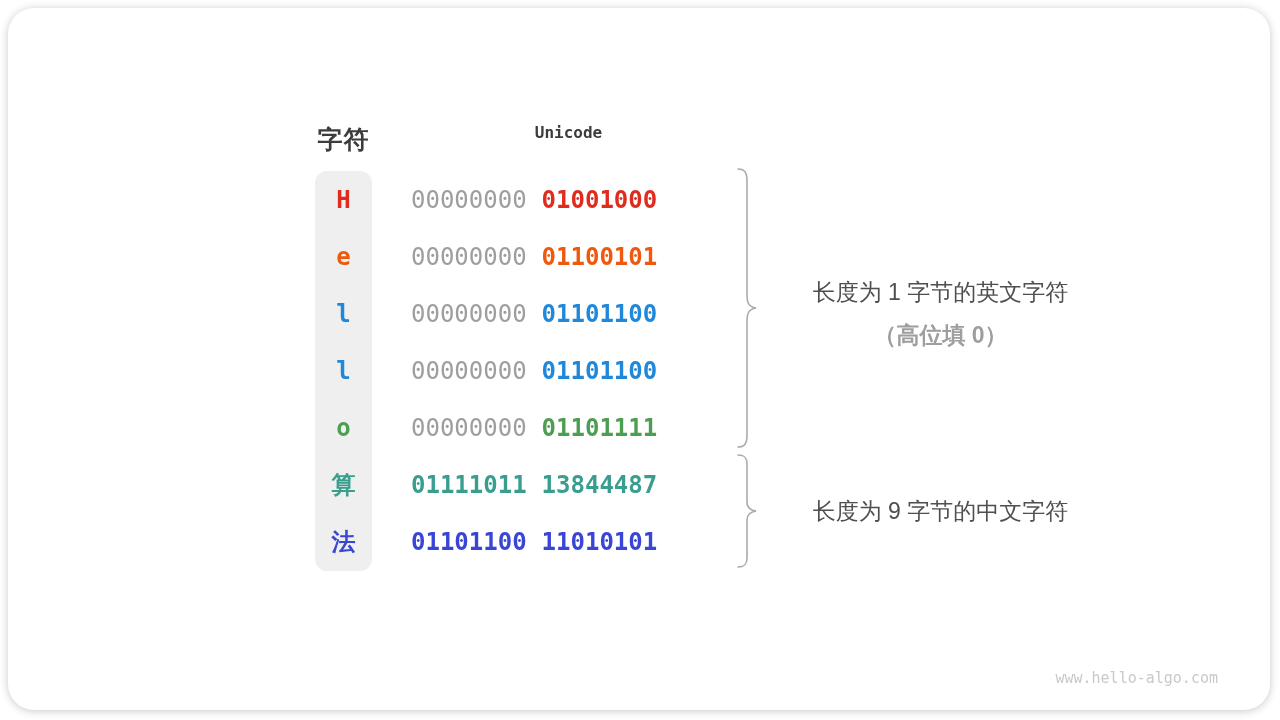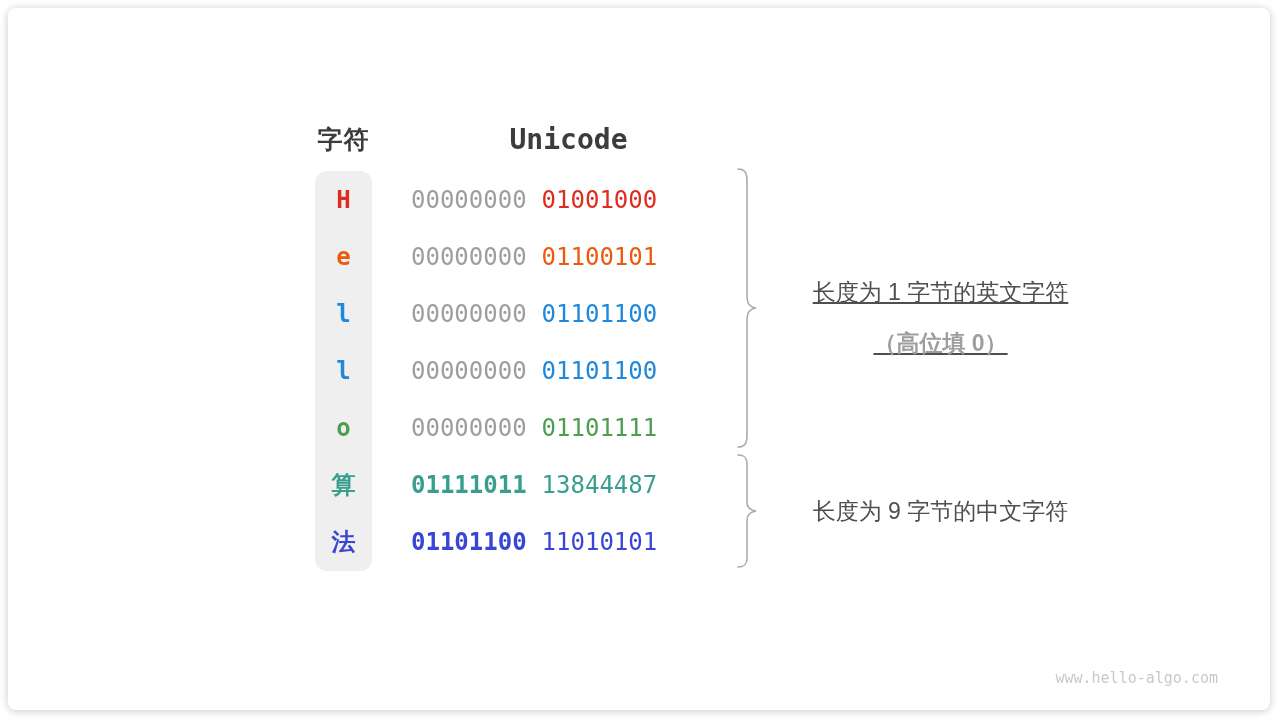--- a/index.html
+++ b/index.html
@@ -9,37 +9,37 @@
     height: 720px;
     background: #ffffff;
     font-family: "Liberation Sans", sans-serif;
     overflow: hidden;
   }
   .card {
     position: absolute;
     left: 8px; top: 8px;
     width: 1262px; height: 702px;
     background: #ffffff;
-    border-radius: 8px;
+    border-radius: 26px;
     box-shadow: 0 1px 9px rgba(0,0,0,0.22);
   }
   .col-header-char {
     position: absolute;
     left: 307px; top: 115px; width: 57px;
     text-align: center;
     font-size: 25px; font-weight: bold;
     color: #3c3c3c;
     letter-spacing: 1px;
   }
   .col-header-unicode {
     position: absolute;
     left: 428px; top: 115px; width: 265px;
     text-align: center;
     font-family: "DejaVu Sans Mono", monospace;
-    font-size: 28px; font-weight: bold;
+    font-size: 16px; font-weight: bold;
     color: #3c3c3c;
   }
   .char-column-bg {
     position: absolute;
     left: 307px; top: 163px;
     width: 57px; height: 400px;
     background: #efefef;
     border-radius: 12px;
   }
   .rows {
@@ -54,40 +54,40 @@
   .char {
     width: 57px;
     text-align: center;
     font-family: "DejaVu Sans Mono", "Liberation Sans", sans-serif;
     font-size: 24px;
     font-weight: bold;
   }
   .byte {
     font-family: "DejaVu Sans Mono", monospace;
     font-size: 24px;
-    font-weight: normal;
+    font-weight: bold;
     white-space: pre;
   }
   .b1 { margin-left: 39px; font-weight: 400; }
   .two-byte .b1 { font-weight: bold; }
   .b2 { margin-left: 15px; }
   .brace {
     position: absolute;
   }
   .annotation {
     position: absolute;
     width: 335px;
     text-align: center;
     color: #4f4f4f;
     font-size: 23px;
   }
-  .annotation-1 { left: 765px; top: 269px; text-decoration: underline; }
+  .annotation-1 { left: 765px; top: 269px; }
   .annotation-2 { left: 765px; top: 488px; }
   .ann-sub {
-    margin-top: 20px;
+    margin-top: 12px;
     font-weight: bold;
     color: #9e9e9e;
   }
   .watermark {
     position: absolute;
     right: 52px; bottom: 23px;
     font-family: "DejaVu Sans Mono", monospace;
     font-size: 15px;
     color: #c9c9c9;
   }

